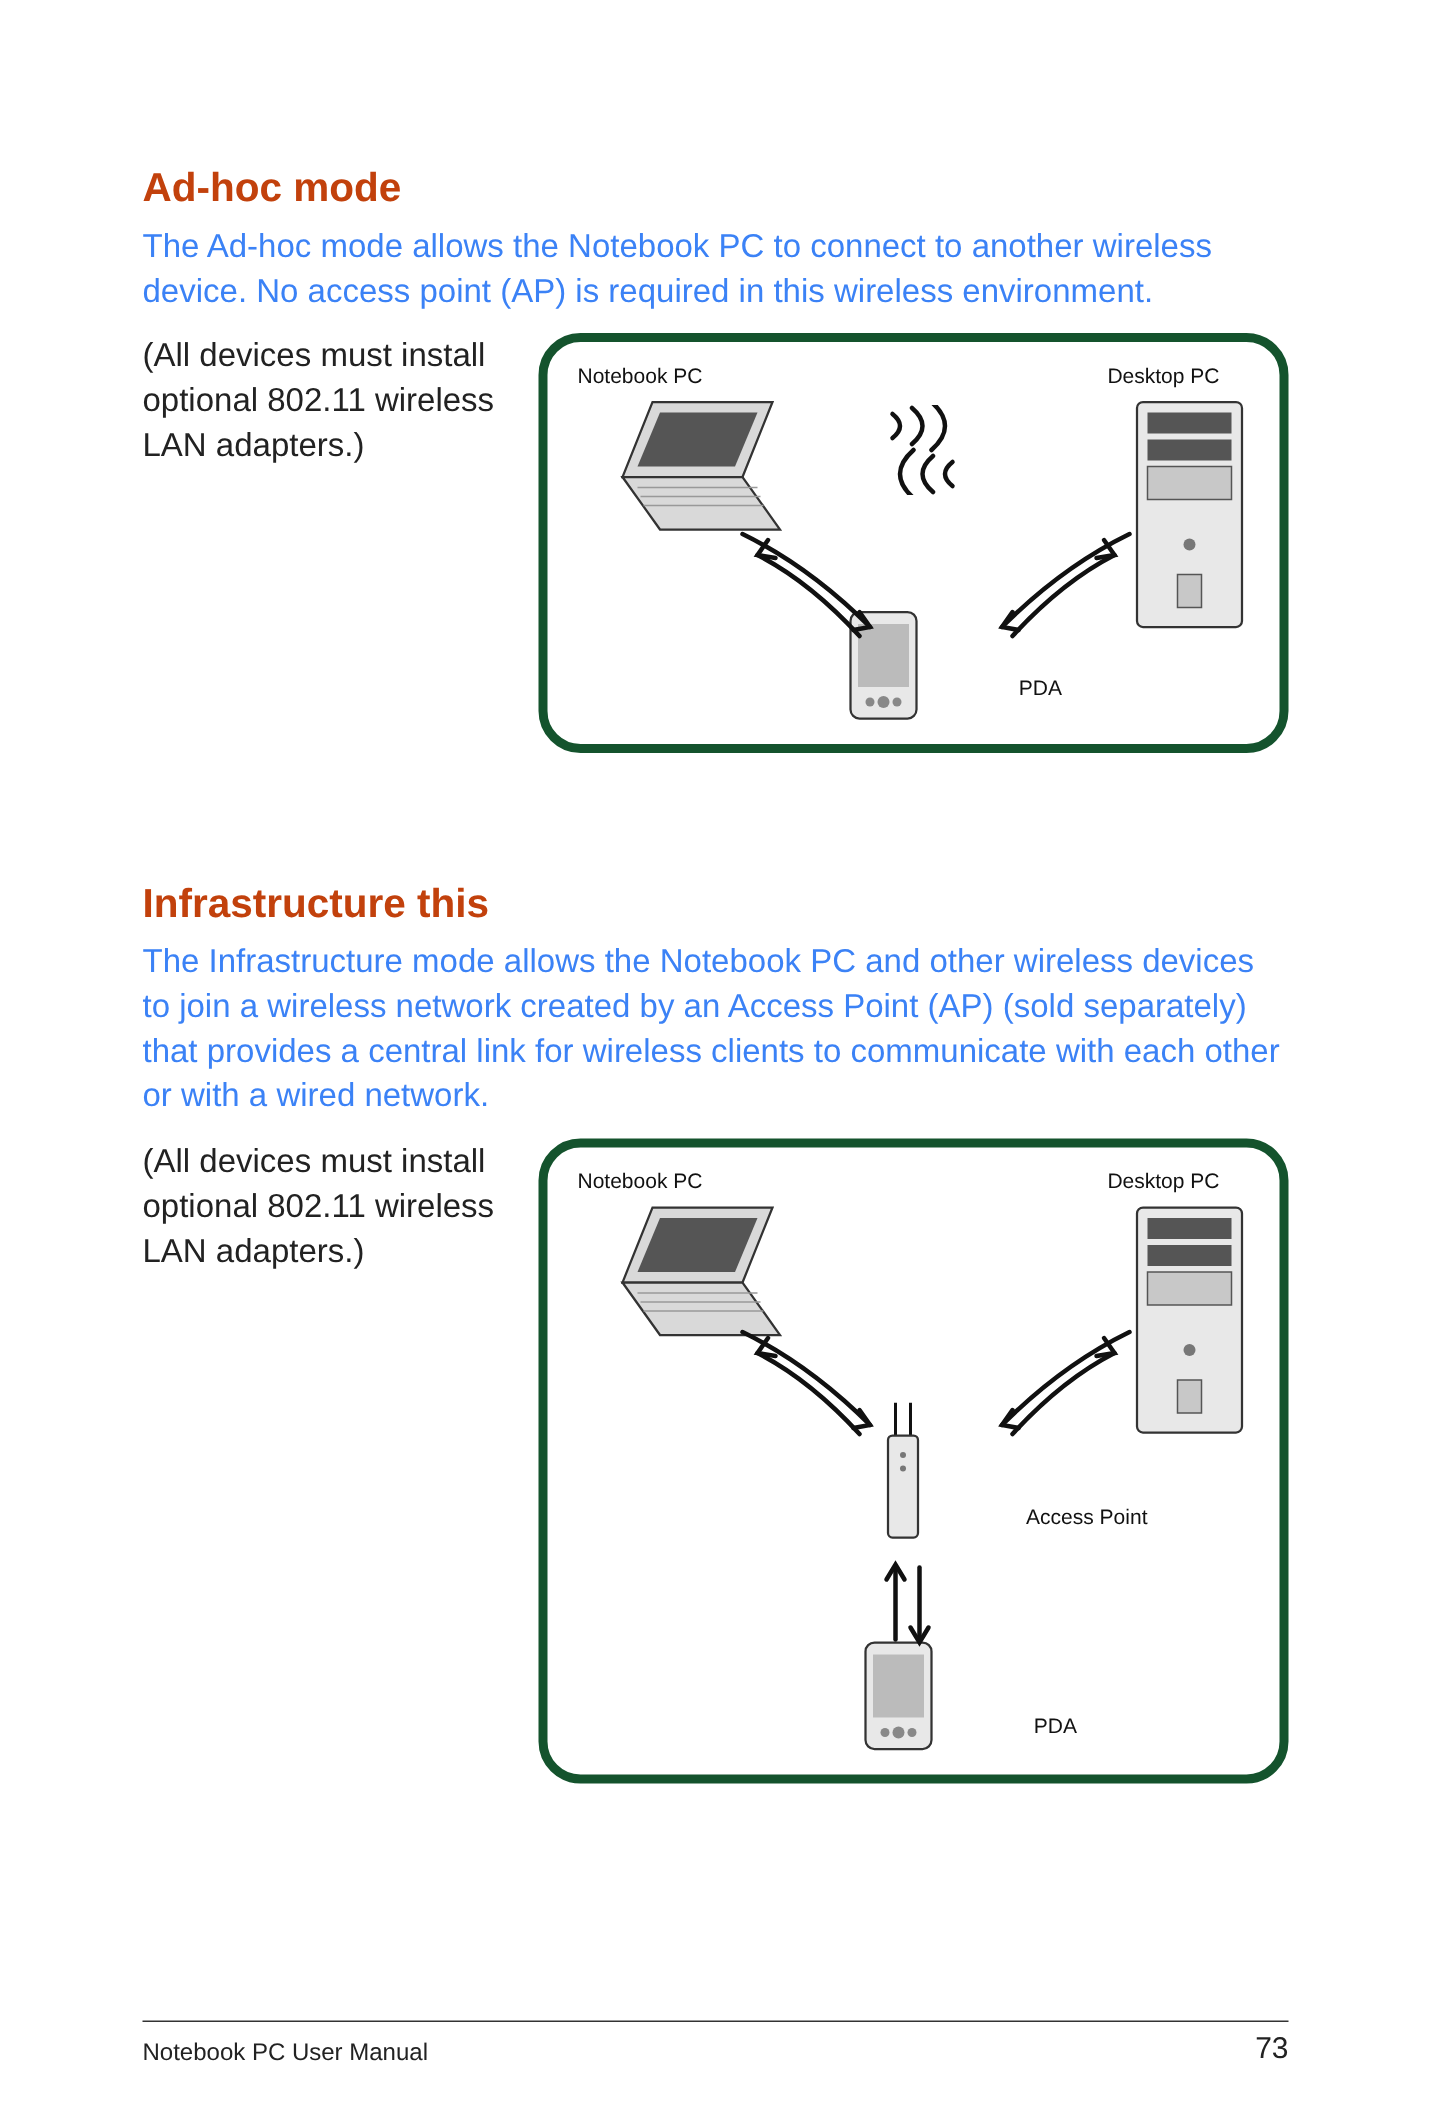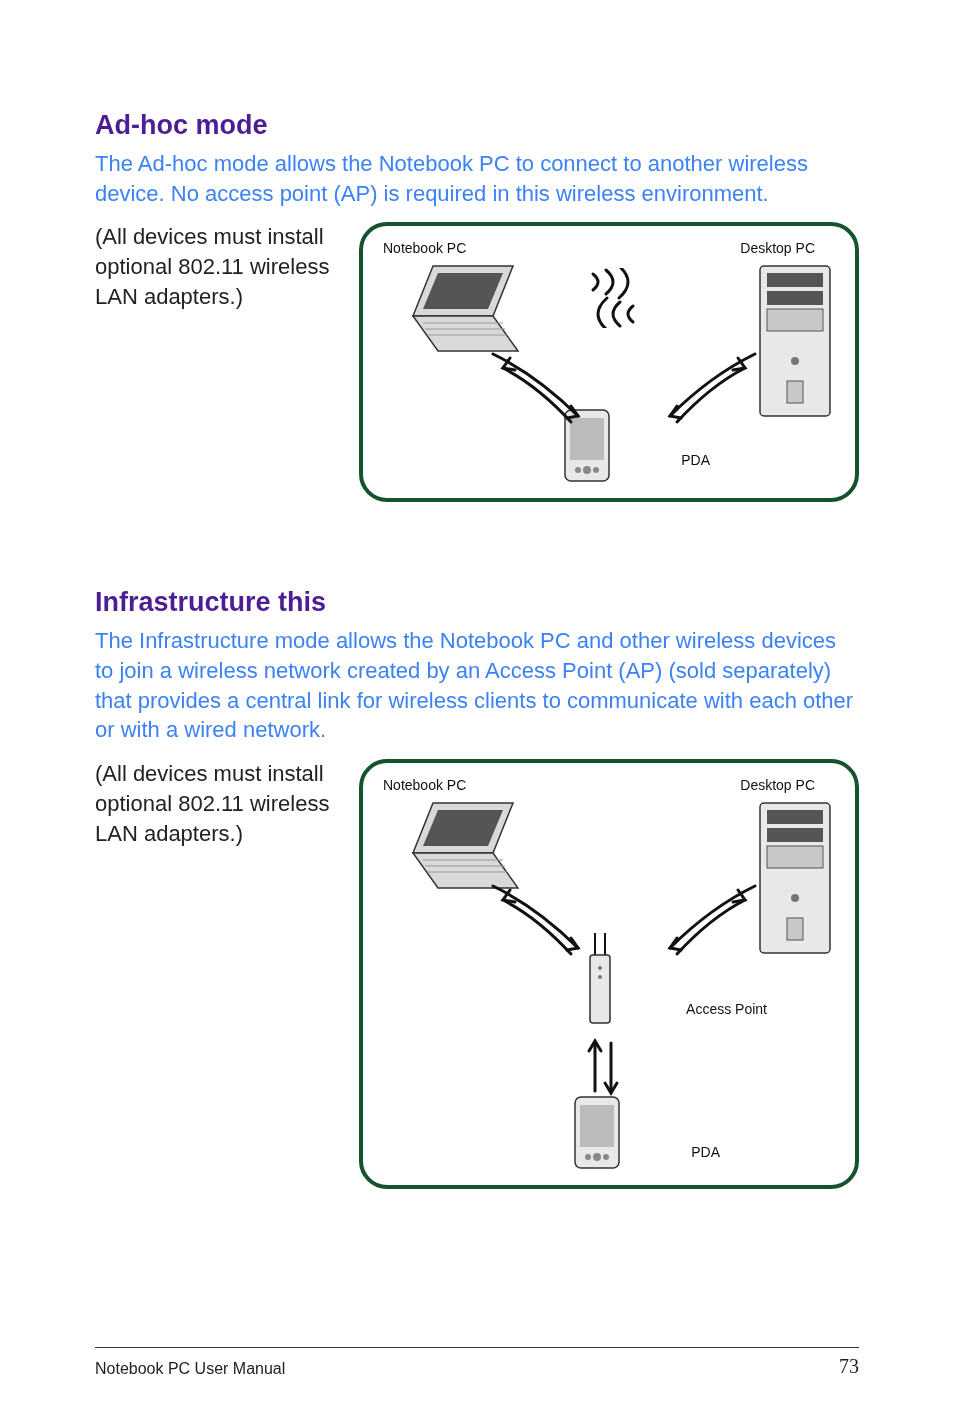--- a/index.html
+++ b/index.html
@@ -10,21 +10,21 @@
     height: 1418px;
     position: relative;
     padding: 110px 95px 50px 95px;
     color: #2b2b2b;
   }
   h2.section-title {
     font-family: "Segoe UI Semibold", Arial, sans-serif;
     font-weight: 700;
     font-size: 27px;
     margin-bottom: 8px;
-    color: #4c1d95;
+    color: #c2410c;
   }
   p.body-text {
     font-size: 22px;
     line-height: 1.35;
     color: #3b82f6;
     margin-bottom: 14px;
   }
   .two-col {
     display: flex;
     gap: 4px;
@@ -32,21 +32,21 @@
   }
   .left-note {
     font-size: 22px;
     line-height: 1.35;
     max-width: 260px;
     flex-shrink: 0;
     color: #222;
   }
   .diagram-box {
     flex: 1;
-    border: 4px solid #14532d;
+    border: 6px solid #14532d;
     border-radius: 28px;
     height: 280px;
     position: relative;
     background: #fff;
   }
   .diagram-box.tall { height: 430px; }
   .dlabel {
     position: absolute;
     font-size: 14px;
     color: #111;
@@ -66,21 +66,20 @@
     bottom: 40px;
     font-size: 16px;
     color: #222;
   }
   .footer-right {
     position: absolute;
     right: 95px;
     bottom: 40px;
     font-size: 20px;
     color: #222;
-    font-family: Liberation Serif, serif;
   }
 </style>
 </head>
 <body>
 
 <h2 class="section-title">Ad-hoc mode</h2>
 <p class="body-text">The Ad-hoc mode allows the Notebook PC to connect to another wireless device. No access point (AP) is required in this wireless environment.</p>
 
 <div class="two-col">
   <div class="left-note">(All devices must install optional 802.11 wireless LAN adapters.)</div>

